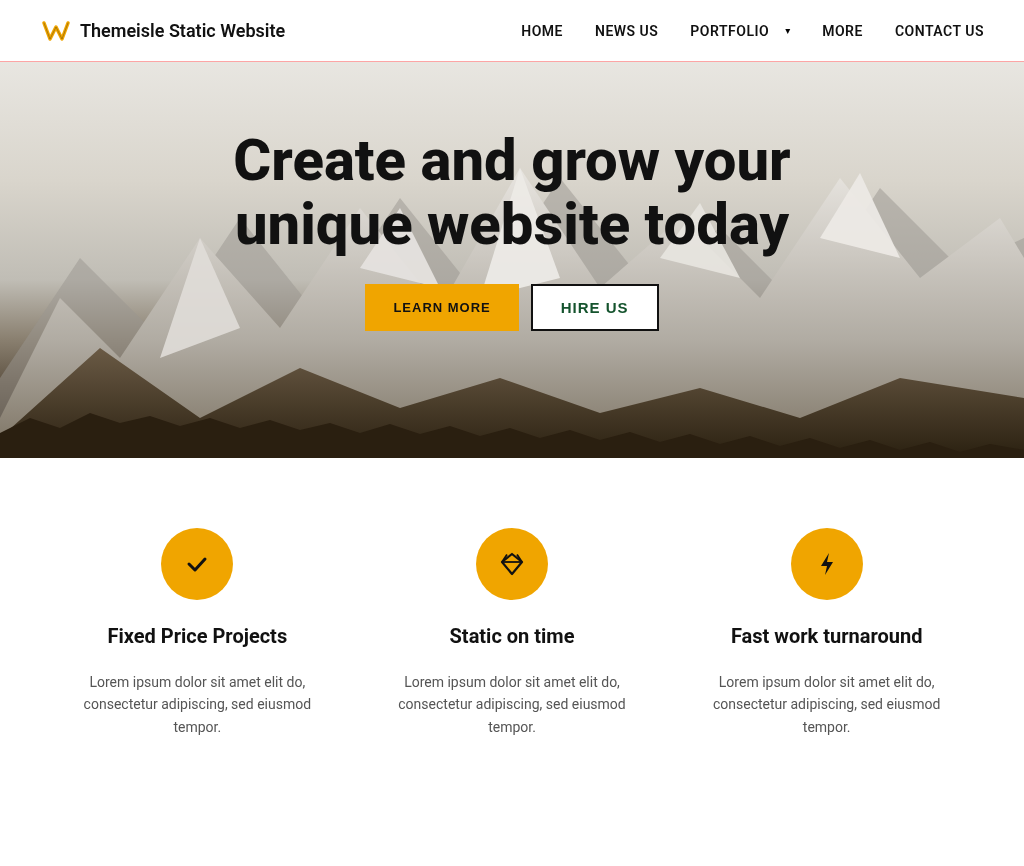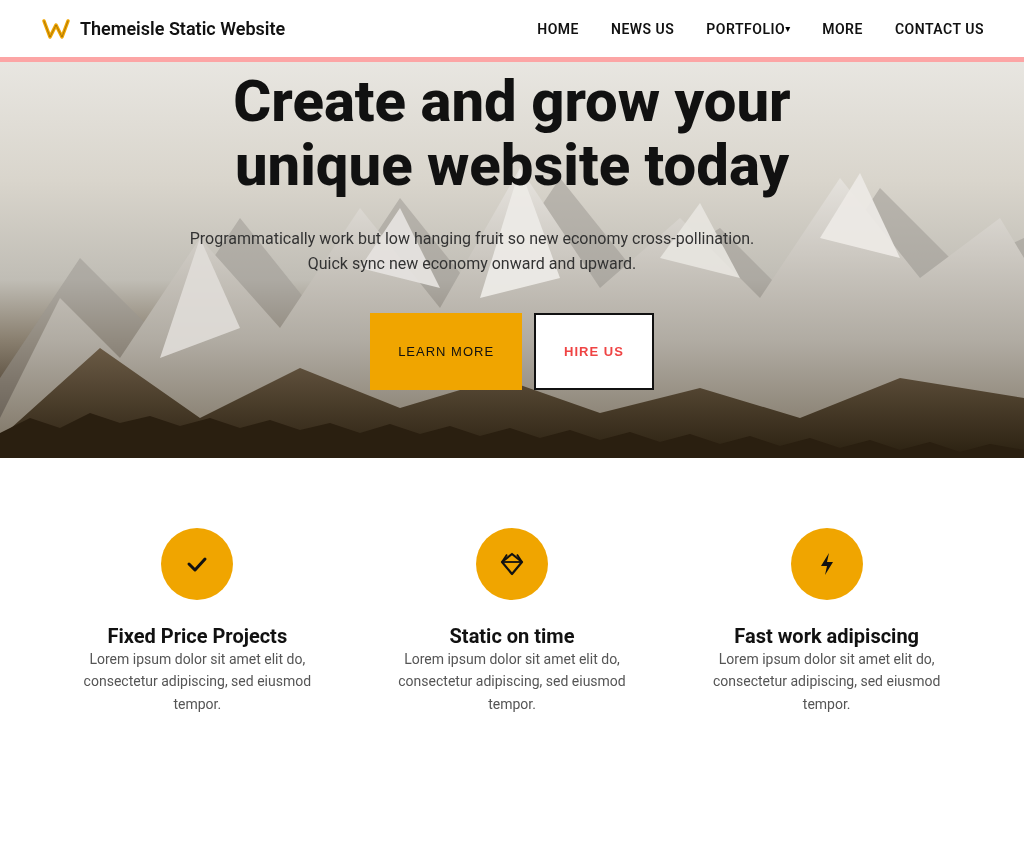--- a/index.html
+++ b/index.html
@@ -6,21 +6,21 @@
     body { font-family: -apple-system, BlinkMacSystemFont, 'Segoe UI', Roboto, sans-serif; }
 
     
     header {
       display: flex;
       align-items: center;
       justify-content: space-between;
       padding: 0 40px;
       height: 62px;
       background: #fff;
-      border-bottom: 5px solid #fca5a5;
+      border-bottom: 1px solid #fca5a5;
       position: relative;
       z-index: 10;
     }
     .logo {
       display: flex;
       align-items: center;
       gap: 8px;
       font-size: 18px;
       font-weight: 600;
       color: #111;
@@ -39,21 +39,21 @@
       text-decoration: none;
       font-size: 14px;
       font-weight: 600;
       color: #111;
       letter-spacing: 0.5px;
       cursor: pointer;
     }
     .portfolio-nav {
       display: flex;
       align-items: center;
-      gap: 0;
+      gap: 16px;
     }
     .chevron-icon {
       font-size: 10px;
     }
 
     
     .hero {
       position: relative;
       width: 100%;
       height: 396px;
@@ -112,31 +112,31 @@
       display: flex;
       gap: 12px;
       justify-content: center;
     }
     .btn-primary {
       background: #f0a500;
       color: #111;
       border: none;
       padding: 14px 28px;
       font-size: 13px;
-      font-weight: 400;
+      font-weight: 700;
       letter-spacing: 1px;
       cursor: pointer;
       text-transform: uppercase;
     }
     .btn-secondary {
       background: #fff;
-      color: #ef4444;
+      color: #14532d;
       border: 2px solid #111;
-      padding: 29px 28px;
-      font-size: 13px;
+      padding: 13px 28px;
+      font-size: 15px;
       font-weight: 700;
       letter-spacing: 1px;
       cursor: pointer;
       text-transform: uppercase;
     }
 
     
     .features {
       background: #fff;
       padding: 70px 40px 60px;
@@ -159,21 +159,21 @@
       align-items: center;
       justify-content: center;
       margin: 0 auto 24px;
       font-size: 28px;
       color: #111;
     }
     .feature-title {
       font-size: 20px;
       font-weight: 700;
       color: #111;
-      margin-bottom: 0;
+      margin-bottom: 23px;
     }
     .feature-desc {
       font-size: 14px;
       color: #555;
       line-height: 1.6;
     }
 
     
     svg.mountains {
       display: block;
@@ -236,21 +236,20 @@
       <polygon points="820,100 860,35 900,120" fill="#ece9e5" opacity="0.95"></polygon>
 
       <polygon points="0,300 100,210 200,280 300,230 400,270 500,240 600,275 700,250 800,280 900,240 1024,260 1024,320 0,320" fill="url(#darkGrad)"></polygon>
 
       <polygon points="0,320 0,295 30,280 60,290 90,275 120,285 150,278 180,288 210,280 240,290 270,282 300,292 330,285 360,295 390,286 420,296 450,288 480,298 510,290 540,300 570,292 600,302 630,294 660,304 690,296 720,306 750,298 780,308 810,300 840,310 870,302 900,312 930,304 960,314 990,306 1024,312 1024,320" fill="#2a1f10"></polygon>
     </svg>
   </div>
 
   <div class="hero-content">
     <h1 class="hero-title">Create and grow your unique website today</h1>
-    <p class="hero-subtitle">Programmatically work but low hanging fruit so new economy cross-pollination. Quick sync new economy onward and upward.</p>
     <div class="hero-buttons">
       <button class="btn-primary">LEARN MORE</button>
       <button class="btn-secondary">HIRE US</button>
     </div>
   </div>
 </section>
 
 <section class="features">
   <div class="feature-item">
     <div class="feature-icon-circle">
@@ -274,16 +273,16 @@
     <h3 class="feature-title">Static on time</h3>
     <p class="feature-desc">Lorem ipsum dolor sit amet elit do, consectetur adipiscing, sed eiusmod tempor.</p>
   </div>
 
   <div class="feature-item">
     <div class="feature-icon-circle">
       <svg width="28" height="28" viewBox="0 0 28 28" fill="none" xmlns="http://www.w3.org/2000/svg">
         <polygon points="16,3 8,16 14,16 12,25 20,12 14,12" fill="#111"></polygon>
       </svg>
     </div>
-    <h3 class="feature-title">Fast work adipiscing</h3>
+    <h3 class="feature-title">Fast work turnaround</h3>
     <p class="feature-desc">Lorem ipsum dolor sit amet elit do, consectetur adipiscing, sed eiusmod tempor.</p>
   </div>
 </section>
 
 </body></html>

